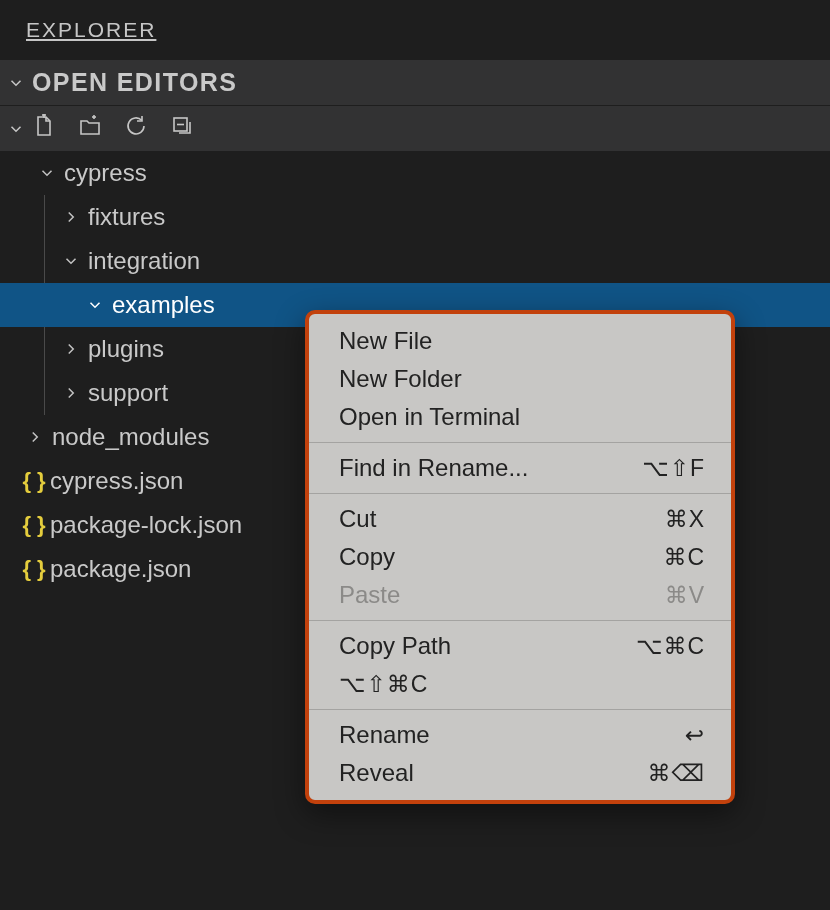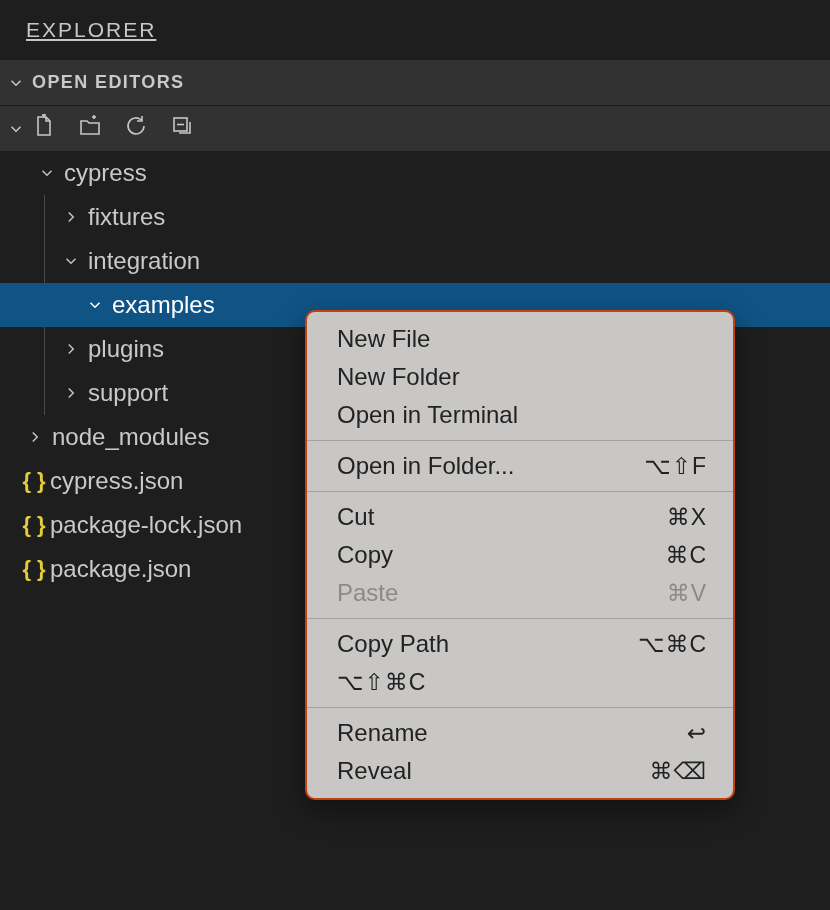--- a/index.html
+++ b/index.html
@@ -37,21 +37,21 @@
     padding: 0 12px 0 0;
   }
   .section-header .chev {
     width: 32px;
     display: flex;
     align-items: center;
     justify-content: center;
     color: #c7c7c7;
   }
   .section-header .label {
-    font-size: 18px;
+    font-size: 25px;
     font-weight: 700;
     letter-spacing: 1.4px;
     color: #c9c9c9;
     flex: 1;
   }
   .section-header .actions {
     display: flex;
     gap: 22px;
     align-items: center;
     color: #c9c9c9;
@@ -115,21 +115,21 @@
   
   .tb-icon { width: 24px; height: 24px; stroke: #c6c6c6; fill: none; stroke-width: 1.6; }
 
   
   .context-menu {
     position: absolute;
     left: 305px;
     top: 310px;
     width: 430px;
     background: #c8c7c5;
-    border: 2px solid #c2410c;
+    border: 4px solid #c2410c;
     border-radius: 10px;
     box-shadow: 0 10px 30px rgba(0,0,0,0.45);
     padding: 8px 0;
     color: #222;
     font-size: 24px;
   }
   .menu-item {
     display: flex;
     justify-content: space-between;
     align-items: center;
@@ -306,21 +306,21 @@
     <span class="mi-short"></span>
   </div>
   <div class="menu-item">
     <span class="mi-label">Open in Terminal</span>
     <span class="mi-short"></span>
   </div>
 
   <div class="menu-sep"></div>
 
   <div class="menu-item">
-    <span class="mi-label">Open in Folder...</span>
+    <span class="mi-label">Find in Rename...</span>
     <span class="mi-short">⌥⇧F</span>
   </div>
 
   <div class="menu-sep"></div>
 
   <div class="menu-item">
     <span class="mi-label">Cut</span>
     <span class="mi-short">⌘X</span>
   </div>
   <div class="menu-item">

